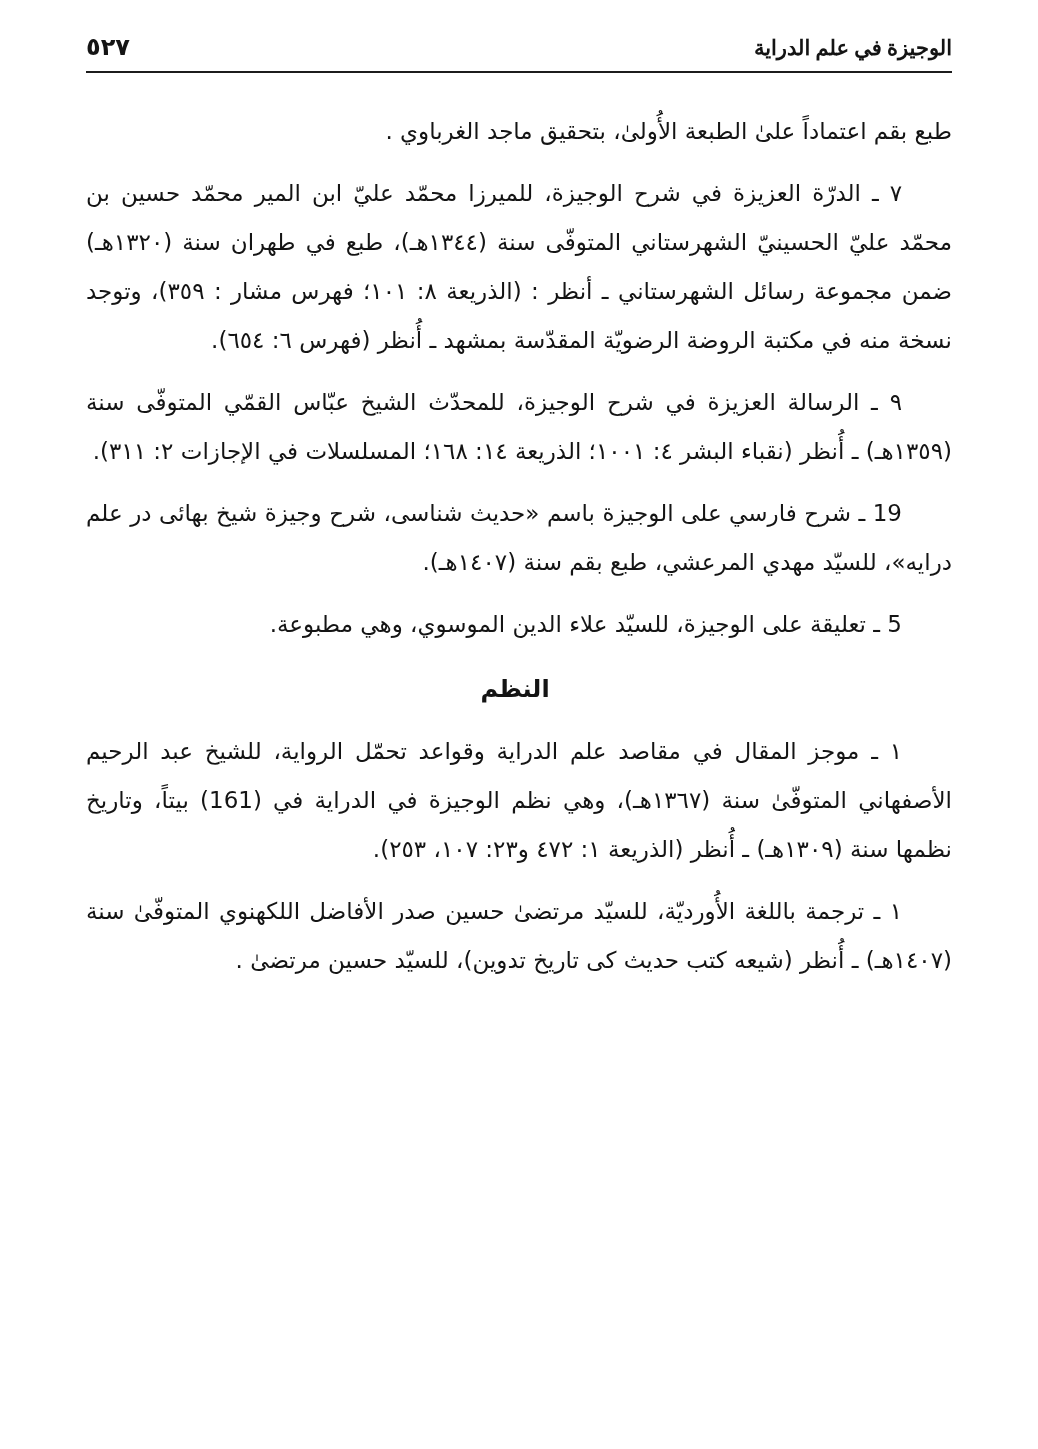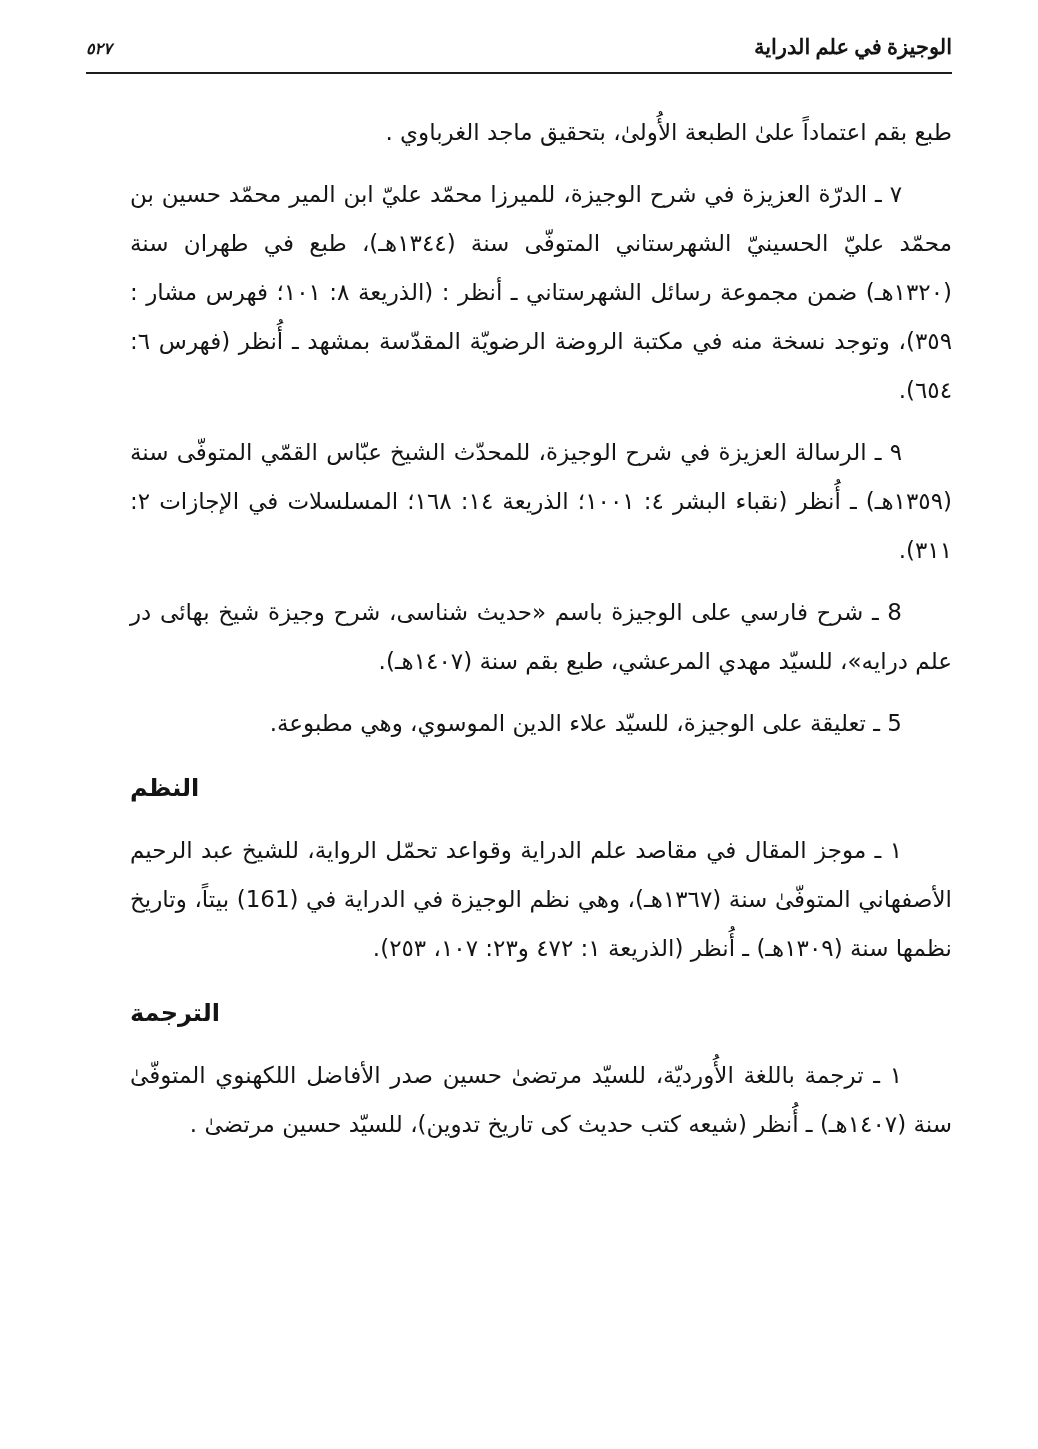--- a/index.html
+++ b/index.html
@@ -26,48 +26,46 @@
     align-items: baseline;
     font-weight: bold;
     font-size: 21px;
     line-height: 30px;
   }
   .running-head {
     letter-spacing: 0.5px;
     font-family: Liberation Serif, serif;
   }
   .page-number {
-    font-size: 16px;
-    font-style: italic;
+    font-size: 24px;
   }
   .header-rule {
     border: none;
     border-top: 2px solid #1c1c1c;
     margin: 8px 0 0 0;
   }
   .content {
     margin-top: 34px;
     font-size: 23px;
     line-height: 49px;
     text-align: justify;
-    margin-left: 44px;
   }
   .para {
     margin: 0 0 13px 0;
     text-indent: 50px;
   }
   .para.no-indent {
     text-indent: 0;
   }
   .section-heading {
     font-weight: bold;
     font-size: 24px;
     line-height: 40px;
     margin: 20px 8px 18px 0;
-    text-align: left;
+    text-align: center;
     text-indent: 0;
   }
 </style>
 </head>
 <body>
 
 <div class="page">
 
   <header class="page-header">
     <div class="running-head">الوجيزة في علم الدراية</div>
@@ -78,28 +76,27 @@
 
   <main class="content">
 
     <p class="para no-indent">طبع بقم اعتماداً علىٰ الطبعة الأُولىٰ، بتحقيق ماجد الغرباوي .</p>
 
     <p class="para">٧ ـ الدرّة العزيزة في شرح الوجيزة، للميرزا محمّد عليّ ابن المير محمّد حسين بن محمّد عليّ الحسينيّ الشهرستاني المتوفّى سنة (١٣٤٤هـ)، طبع في طهران سنة (١٣٢٠هـ) ضمن مجموعة رسائل الشهرستاني ـ أنظر : (الذريعة ٨: ١٠١؛ فهرس مشار : ٣٥٩)، وتوجد نسخة منه في مكتبة الروضة الرضويّة المقدّسة بمشهد ـ أُنظر (فهرس ٦: ٦٥٤).</p>
 
 
     <p class="para">٩ ـ الرسالة العزيزة في شرح الوجيزة، للمحدّث الشيخ عبّاس القمّي المتوفّى سنة (١٣٥٩هـ) ـ أُنظر (نقباء البشر ٤: ١٠٠١؛ الذريعة ١٤: ١٦٨؛ المسلسلات في الإجازات ٢: ٣١١).</p>
 
-    <p class="para">8 ـ شرح فارسي على الوجيزة باسم «حديث شناسى، شرح وجيزة شيخ بهائى در علم درايه»، للسيّد مهدي المرعشي، طبع بقم سنة (١٤٠٧هـ).</p>
+    <p class="para">19 ـ شرح فارسي على الوجيزة باسم «حديث شناسى، شرح وجيزة شيخ بهائى در علم درايه»، للسيّد مهدي المرعشي، طبع بقم سنة (١٤٠٧هـ).</p>
 
 
     <p class="para">5 ـ تعليقة على الوجيزة، للسيّد علاء الدين الموسوي، وهي مطبوعة.</p>
 
     <h2 class="section-heading">النظم</h2>
 
     <p class="para">١ ـ موجز المقال في مقاصد علم الدراية وقواعد تحمّل الرواية، للشيخ عبد الرحيم الأصفهاني المتوفّىٰ سنة (١٣٦٧هـ)، وهي نظم الوجيزة في الدراية في (161) بيتاً، وتاريخ نظمها سنة (١٣٠٩هـ) ـ أُنظر (الذريعة ١: ٤٧٢ و٢٣: ١٠٧، ٢٥٣).</p>
 
-    <h2 class="section-heading">الترجمة</h2>
 
     <p class="para">١ ـ ترجمة باللغة الأُورديّة، للسيّد مرتضىٰ حسين صدر الأفاضل اللكهنوي المتوفّىٰ سنة (١٤٠٧هـ) ـ أُنظر (شيعه كتب حديث كى تاريخ تدوين)، للسيّد حسين مرتضىٰ .</p>
 
   </main>
 
 </div>
 
 </body></html>

